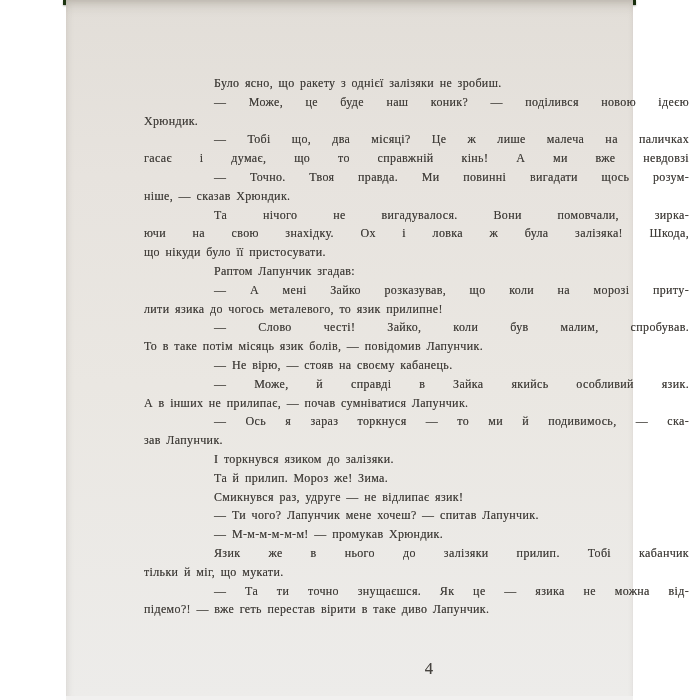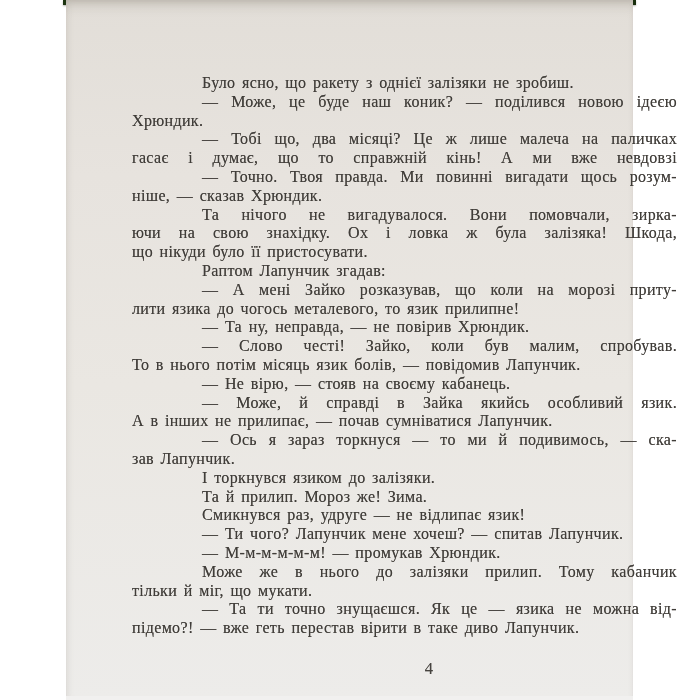--- a/index.html
+++ b/index.html
@@ -30,22 +30,22 @@
   .foliage{
     position:absolute;left:63px;top:0;width:573px;height:5px;
     background:linear-gradient(90deg,
       #1c3310 0%, #2f5119 6%, #203a12 12%, #47702a 18%, #24411f 26%,
       #5d8634 33%, #1e3711 40%, #39601f 48%, #253f15 55%, #6f9a46 61%,
       #2a4917 68%, #436d28 76%, #1d3511 84%, #355c1e 90%, #274316 96%,
       #162c0b 100%);
     box-shadow:0 1px 2px rgba(40,40,30,.35);
   }
   .text{
-    position:absolute;left:66px;top:74px;width:545px;
-    font-size:16px;line-height:18.8px;
+    position:absolute;left:78px;top:74px;width:545px;
+    font-size:12px;line-height:18.8px;
     color:var(--text,#403d39);
     letter-spacing:.35px;word-spacing:2.2px;
     text-shadow:0 0 .5px rgba(64,61,57,.65);
   }
   .line{text-align:justify;}
   .line.fill{text-align-last:justify;}
   .line.indent{text-indent:70px;}
   .page-num{
     position:absolute;left:363px;top:659px;transform:translateX(-50%);
     font-size:16.5px;color:#46433f;letter-spacing:.3px;
@@ -65,33 +65,32 @@
         <div class="line indent fill">— Тобі що, два місяці? Це ж лише малеча на паличках</div>
         <div class="line fill">гасає і думає, що то справжній кінь! А ми вже невдовзі</div>
         <div class="line indent fill">— Точно. Твоя правда. Ми повинні вигадати щось розум-</div>
         <div class="line">ніше, — сказав Хрюндик.</div>
         <div class="line indent fill">Та нічого не вигадувалося. Вони помовчали, зирка-</div>
         <div class="line fill">ючи на свою знахідку. Ох і ловка ж була залізяка! Шкода,</div>
         <div class="line">що нікуди було її пристосувати.</div>
         <div class="line indent">Раптом Лапунчик згадав:</div>
         <div class="line indent fill">— А мені Зайко розказував, що коли на морозі приту-</div>
         <div class="line">лити язика до чогось металевого, то язик прилипне!</div>
-        <div class="line indent">— Та ну, неправда, — не повірив Хрюндик.</div>
         <div class="line indent fill">— Слово честі! Зайко, коли був малим, спробував.</div>
-        <div class="line">То в нього потім місяць язик болів, — повідомив Лапунчик.</div>
+        <div class="line">То в таке потім місяць язик болів, — повідомив Лапунчик.</div>
         <div class="line indent">— Не вірю, — стояв на своєму кабанець.</div>
         <div class="line indent fill">— Може, й справді в Зайка якийсь особливий язик.</div>
         <div class="line">А в інших не прилипає, — почав сумніватися Лапунчик.</div>
         <div class="line indent fill">— Ось я зараз торкнуся — то ми й подивимось, — ска-</div>
         <div class="line">зав Лапунчик.</div>
         <div class="line indent">І торкнувся язиком до залізяки.</div>
         <div class="line indent">Та й прилип. Мороз же! Зима.</div>
         <div class="line indent">Смикнувся раз, удруге — не відлипає язик!</div>
         <div class="line indent">— Ти чого? Лапунчик мене хочеш? — спитав Лапунчик.</div>
         <div class="line indent">— М-м-м-м-м-м! — промукав Хрюндик.</div>
-        <div class="line indent fill">Може же в нього до залізяки прилип. Тому кабанчик</div>
+        <div class="line indent fill">Язик же в нього до залізяки прилип. Тобі кабанчик</div>
         <div class="line">тільки й міг, що мукати.</div>
         <div class="line indent fill">— Та ти точно знущаєшся. Як це — язика не можна від-</div>
         <div class="line">підемо?! — вже геть перестав вірити в таке диво Лапунчик.</div>
       </div>
     <div class="page-num">4</div>
   </div>
 </div>
 
 </body></html>

